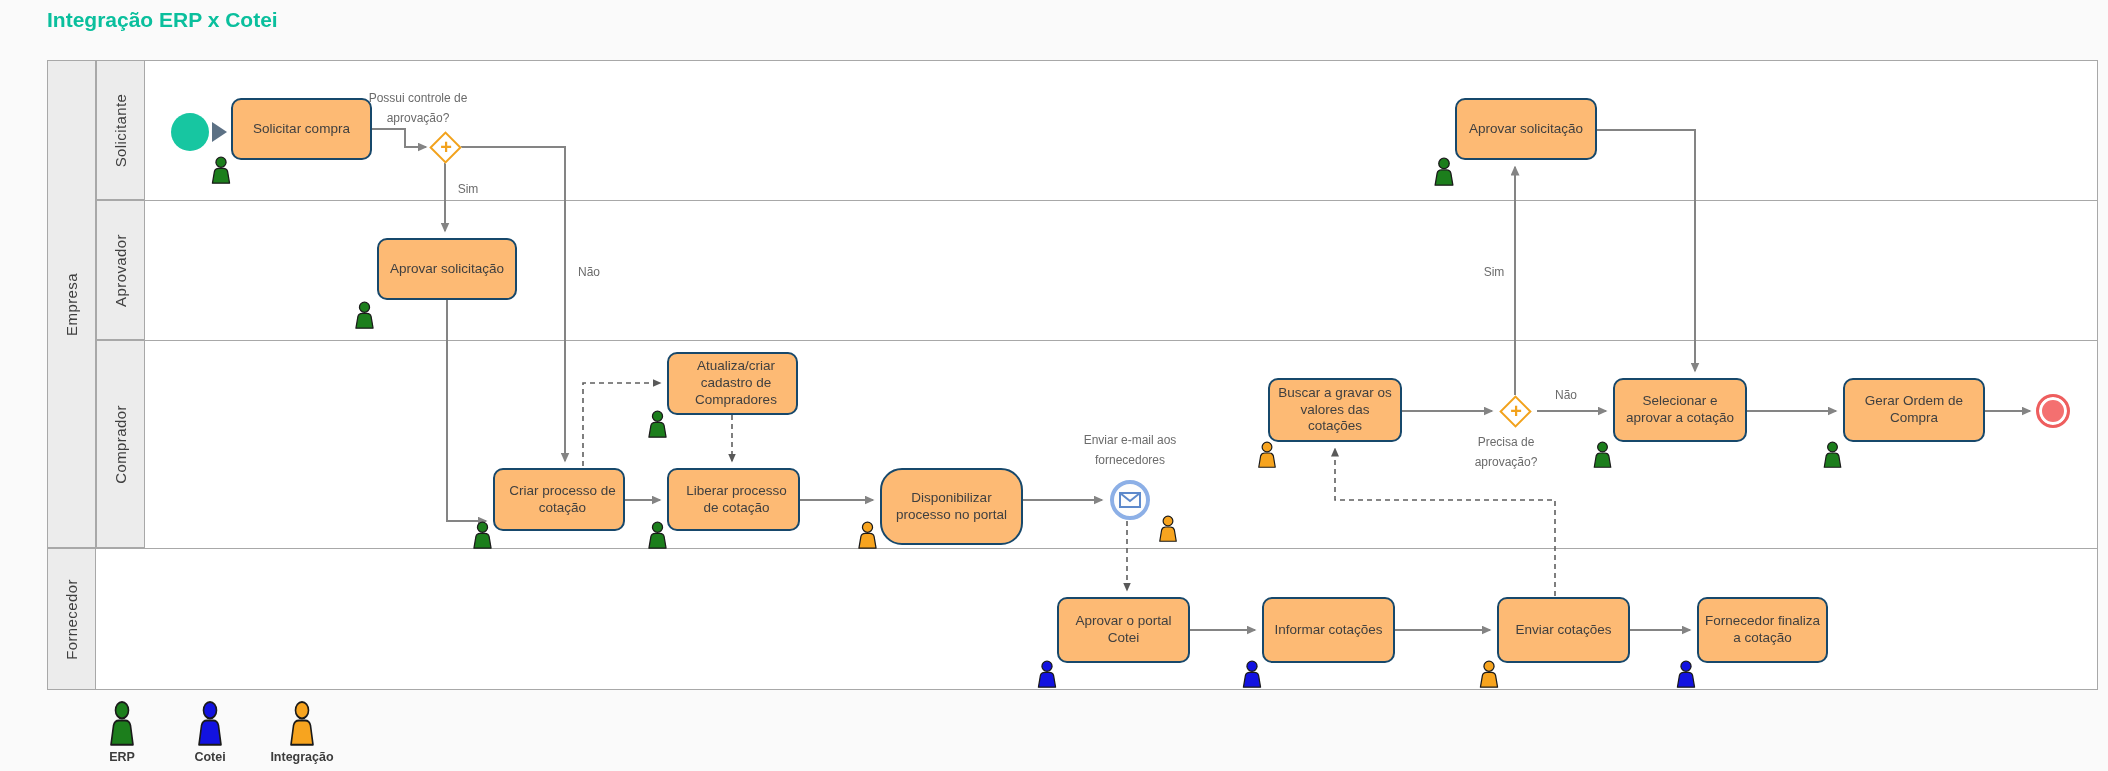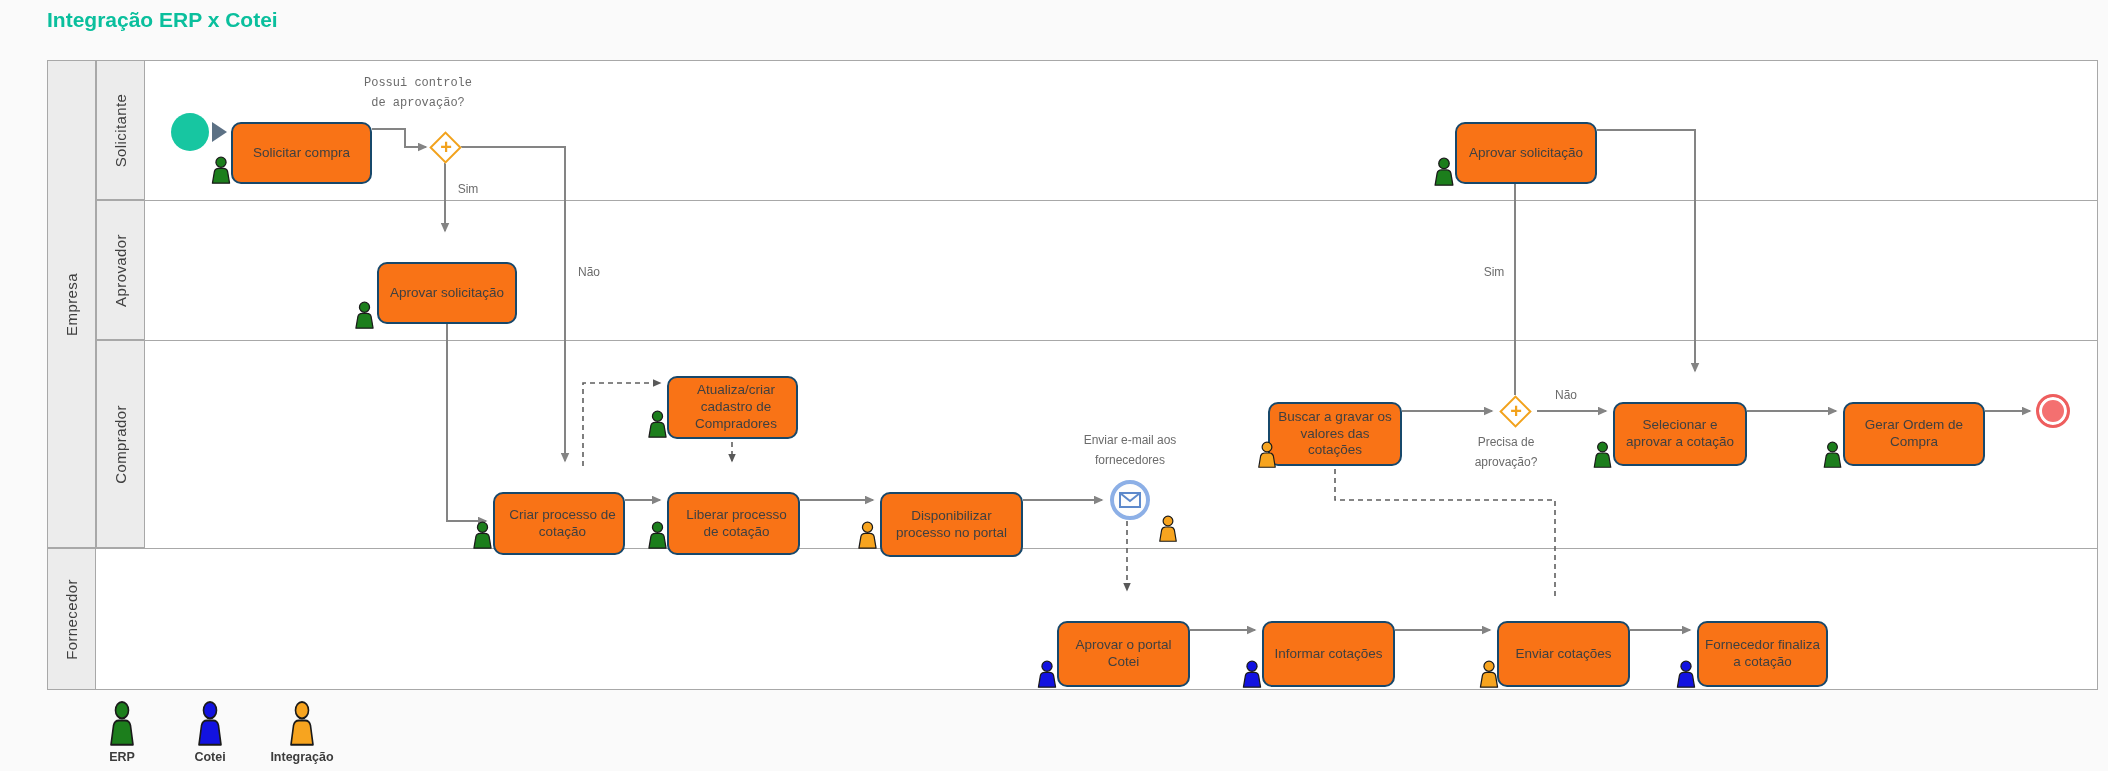--- a/index.html
+++ b/index.html
@@ -3,21 +3,21 @@
 <meta charset="utf-8">
 <style>
   html,body{margin:0;padding:0;}
   body{background:#fafafa;font-family:"Liberation Sans",sans-serif;}
   .canvas{position:relative;width:2108px;height:771px;background:#fafafa;overflow:hidden;}
   .title{position:absolute;left:47px;top:8px;font-size:21px;font-weight:bold;color:#0abf9d;}
   .pool{position:absolute;left:47px;top:60px;width:2051px;height:630px;background:#ffffff;border:1px solid #a8a8a8;box-sizing:border-box;}
   .lane-cell{position:absolute;background:#ececec;border:1px solid #a8a8a8;box-sizing:border-box;display:flex;align-items:center;justify-content:center;}
   .vlabel{transform:rotate(-90deg);white-space:nowrap;font-size:15px;color:#3f3f3f;letter-spacing:0.4px;}
   .lane-line{position:absolute;background:#a8a8a8;height:1px;}
-  .task{position:absolute;background:#f97316;border:2px solid #17486b;border-radius:10px;box-sizing:border-box;display:flex;align-items:center;justify-content:center;text-align:center;font-size:13.5px;line-height:1.25;color:#404040;padding:4px 5px;z-index:3;margin-top:24px;}
+  .task{position:absolute;background:#fdba74;border:2px solid #17486b;border-radius:10px;box-sizing:border-box;display:flex;align-items:center;justify-content:center;text-align:center;font-size:13.5px;line-height:1.25;color:#404040;padding:4px 5px;z-index:3;}
   .event-start{position:absolute;width:38px;height:38px;border-radius:50%;background:#17c6a1;z-index:3;}
   .event-end{position:absolute;width:34px;height:34px;border-radius:50%;background:#f47070;border:3px solid #ee5e5e;box-shadow:inset 0 0 0 3px #ffffff;box-sizing:border-box;z-index:3;}
   .event-message{position:absolute;width:40px;height:40px;border-radius:50%;background:#fdfdfd;border:4px solid #8cafe6;box-sizing:border-box;display:flex;align-items:center;justify-content:center;z-index:3;}
   .gateway{position:absolute;width:23px;height:23px;background:#fff;border:2.5px solid #f2a21c;box-sizing:border-box;transform:rotate(45deg);z-index:3;display:flex;align-items:center;justify-content:center;}
   .gateway-plus{transform:rotate(-45deg);color:#f2a21c;font-size:20px;font-weight:bold;line-height:1;margin-top:-2px;}
   .edge-label{position:absolute;font-size:12px;color:#6b6b6b;text-align:center;line-height:1.7;transform:translateX(-50%);z-index:2;}
   .start-triangle{position:absolute;width:0;height:0;border-left:15px solid #5c7185;border-top:10px solid transparent;border-bottom:10px solid transparent;z-index:3;}
   .person{position:absolute;z-index:4;}
   .legend-label{position:absolute;font-size:12.5px;font-weight:bold;color:#3c3c3c;transform:translateX(-50%);}
   svg.flows{position:absolute;left:0;top:0;z-index:2;pointer-events:none;}
@@ -98,31 +98,31 @@
       <path d="M1 1 L11 9 L21 1" fill="none" stroke="#5d89cb" stroke-width="2"></path>
     </svg>
   </div>
   <div class="event-end" style="left:2036px;top:394px;"></div>
 
   <div class="task" style="left:231px;top:98px;width:141px;height:62px;">Solicitar compra</div>
   <div class="task" style="left:377px;top:238px;width:140px;height:62px;">Aprovar solicitação</div>
   <div class="task" style="left:667px;top:352px;width:131px;height:63px;padding-left:12px;">Atualiza/criar cadastro de Compradores</div>
   <div class="task" style="left:493px;top:468px;width:132px;height:63px;padding-left:12px;">Criar processo de cotação</div>
   <div class="task" style="left:667px;top:468px;width:133px;height:63px;padding-left:11px;">Liberar processo de cotação</div>
-  <div class="task" style="left:880px;top:468px;width:143px;height:65px;">Disponibilizar processo no portal</div>
+  <div class="task" style="left:880px;top:468px;width:143px;height:77px;border-radius:22px;">Disponibilizar processo no portal</div>
   <div class="task" style="left:1268px;top:378px;width:134px;height:64px;">Buscar a gravar os valores das cotações</div>
   <div class="task" style="left:1455px;top:98px;width:142px;height:62px;">Aprovar solicitação</div>
   <div class="task" style="left:1843px;top:378px;width:142px;height:64px;">Gerar Ordem de Compra</div>
   <div class="task" style="left:1613px;top:378px;width:134px;height:64px;">Selecionar e aprovar a cotação</div>
   <div class="task" style="left:1057px;top:597px;width:133px;height:66px;">Aprovar o portal Cotei</div>
   <div class="task" style="left:1262px;top:597px;width:133px;height:66px;">Informar cotações</div>
   <div class="task" style="left:1497px;top:597px;width:133px;height:66px;">Enviar cotações</div>
   <div class="task" style="left:1697px;top:597px;width:131px;height:66px;">Fornecedor finaliza a cotação</div>
 
-  <div class="edge-label" style="left:418px;top:73px;width:112px;font-family:Liberation Mono, monospace;">Possui controle de aprovação?</div>
+  <div class="edge-label" style="left:418px;top:88px;width:112px;">Possui controle de aprovação?</div>
   <div class="edge-label" style="left:468px;top:179px;">Sim</div>
   <div class="edge-label" style="left:589px;top:262px;">Não</div>
   <div class="edge-label" style="left:1494px;top:262px;">Sim</div>
   <div class="edge-label" style="left:1566px;top:385px;">Não</div>
   <div class="edge-label" style="left:1506px;top:432px;width:82px;">Precisa de aprovação?</div>
   <div class="edge-label" style="left:1130px;top:430px;width:112px;">Enviar e-mail aos fornecedores</div>
 
   <svg class="person" style="left: 208px; top: 156px; color: rgb(28, 126, 28);" width="26" height="28" viewBox="0 0 30 36">
       <circle cx="15" cy="8" r="6.5" fill="currentColor" stroke="#1a1a1a" stroke-width="1.6"></circle>
       <path d="M4 35 L6.5 20 Q7.5 16 12 16 L18 16 Q22.5 16 23.5 20 L26 35 Z" fill="currentColor" stroke="#1a1a1a" stroke-width="1.6" stroke-linejoin="round"></path>

